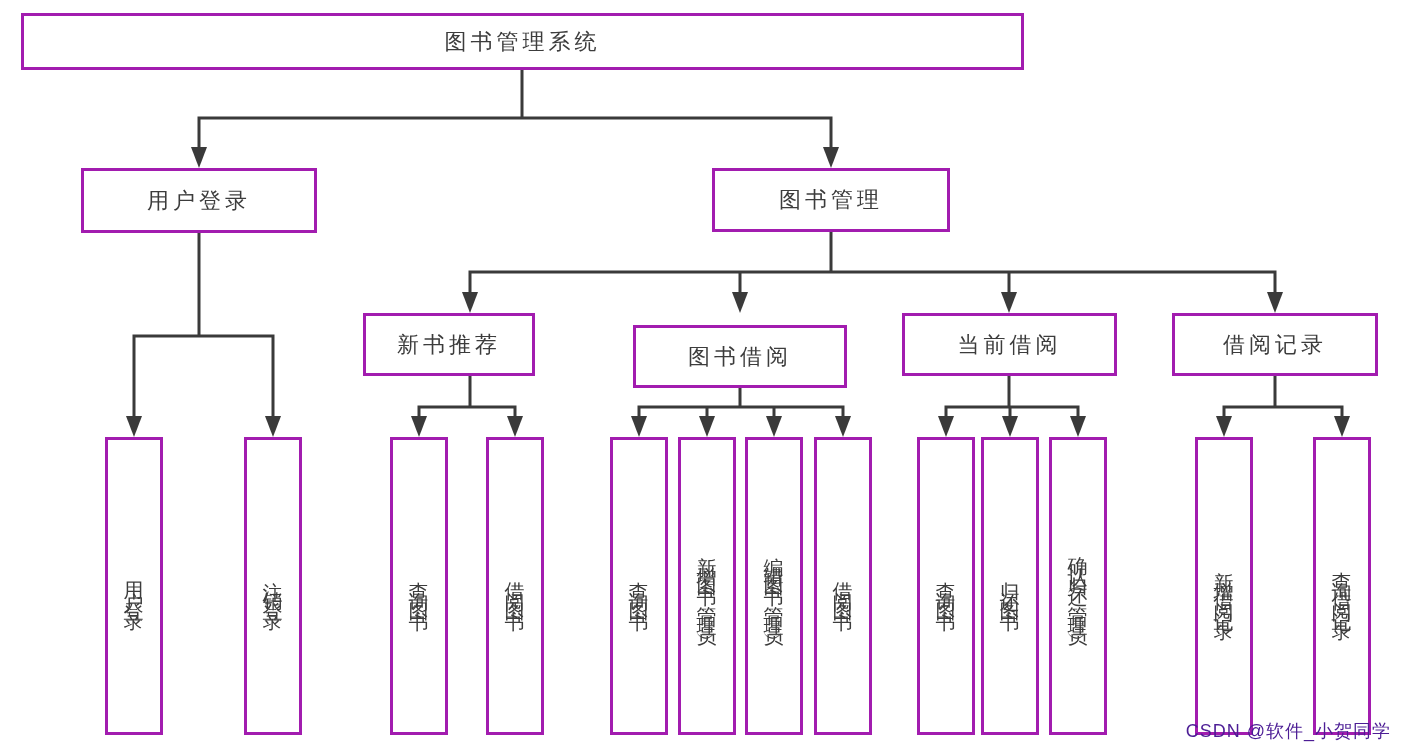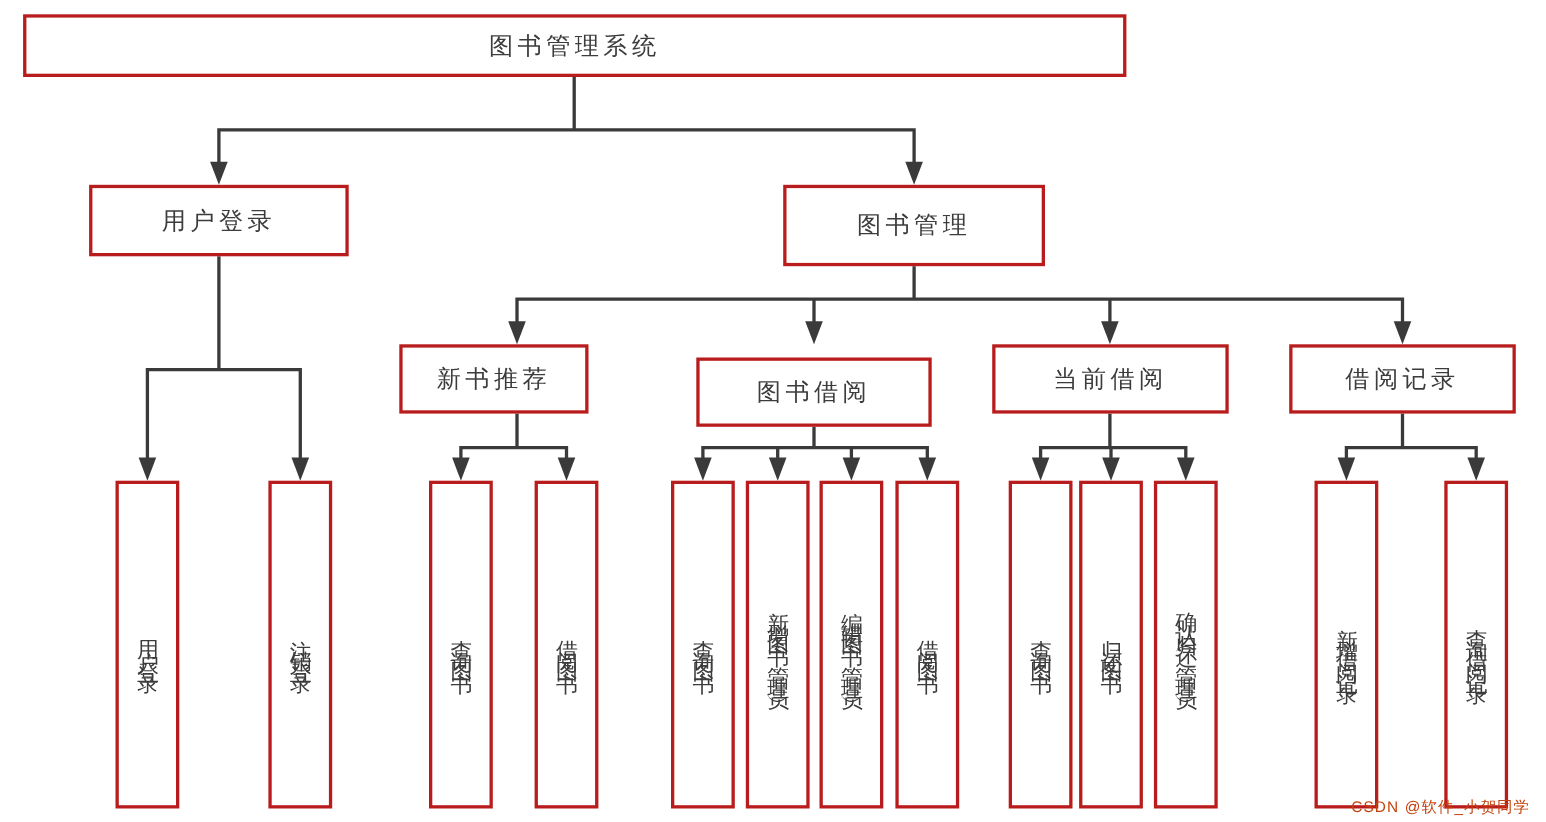--- a/index.html
+++ b/index.html
@@ -28,21 +28,21 @@
     stroke-linecap: square;
   }
   .arrow {
     fill: #3a3a3a;
     stroke: none;
   }
   .node {
     position: absolute;
     box-sizing: border-box;
     background: #ffffff;
-    border: 3px solid #b91c1c;
+    border: 3px solid #a21caf;
     display: flex;
     align-items: center;
     justify-content: center;
     z-index: 2;
     color: #3c3c3c;
   }
   .node.h span {
     font-size: 22px;
     letter-spacing: 4px;
     white-space: nowrap;
@@ -52,22 +52,22 @@
     text-orientation: mixed;
     font-size: 20px;
     letter-spacing: 10px;
     line-height: 1;
   }
   #watermark {
     position: absolute;
     right: 14px;
     bottom: 4px;
     z-index: 3;
-    font-size: 14px;
-    color: #c2410c;
+    font-size: 18px;
+    color: #4c1d95;
     letter-spacing: 1px;
     white-space: nowrap;
   }
 </style>
 </head>
 <body>
 
 <div id="canvas">
 
   <svg id="wires" width="1405" height="747" viewBox="0 0 1405 747">
@@ -106,21 +106,21 @@
     <path class="arrow" d="M1334 416 L1350 416 L1342 437 Z"></path>
   </svg>
 
   <div class="node h" style="left:21px; top:13px; width:1003px; height:57px">
     <span>图书管理系统</span>
   </div>
 
   <div class="node h" style="left:81px; top:168px; width:236px; height:65px">
     <span>用户登录</span>
   </div>
-  <div class="node h" style="left:712px; top:168px; width:238px; height:74px">
+  <div class="node h" style="left:712px; top:168px; width:238px; height:64px">
     <span>图书管理</span>
   </div>
 
   <div class="node h" style="left:363px; top:313px; width:172px; height:63px">
     <span>新书推荐</span>
   </div>
   <div class="node h" style="left:633px; top:325px; width:214px; height:63px">
     <span>图书借阅</span>
   </div>
   <div class="node h" style="left:1172px; top:313px; width:206px; height:63px">

